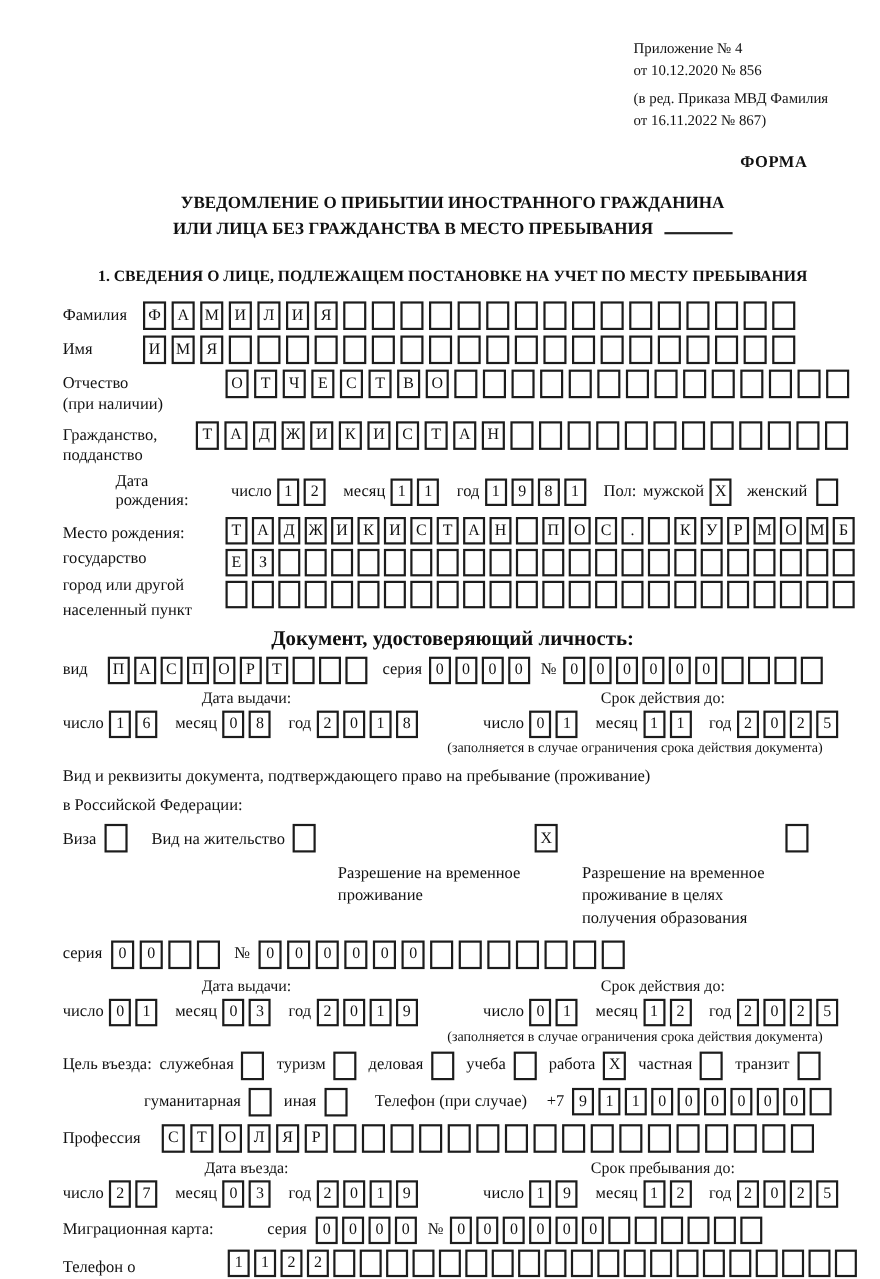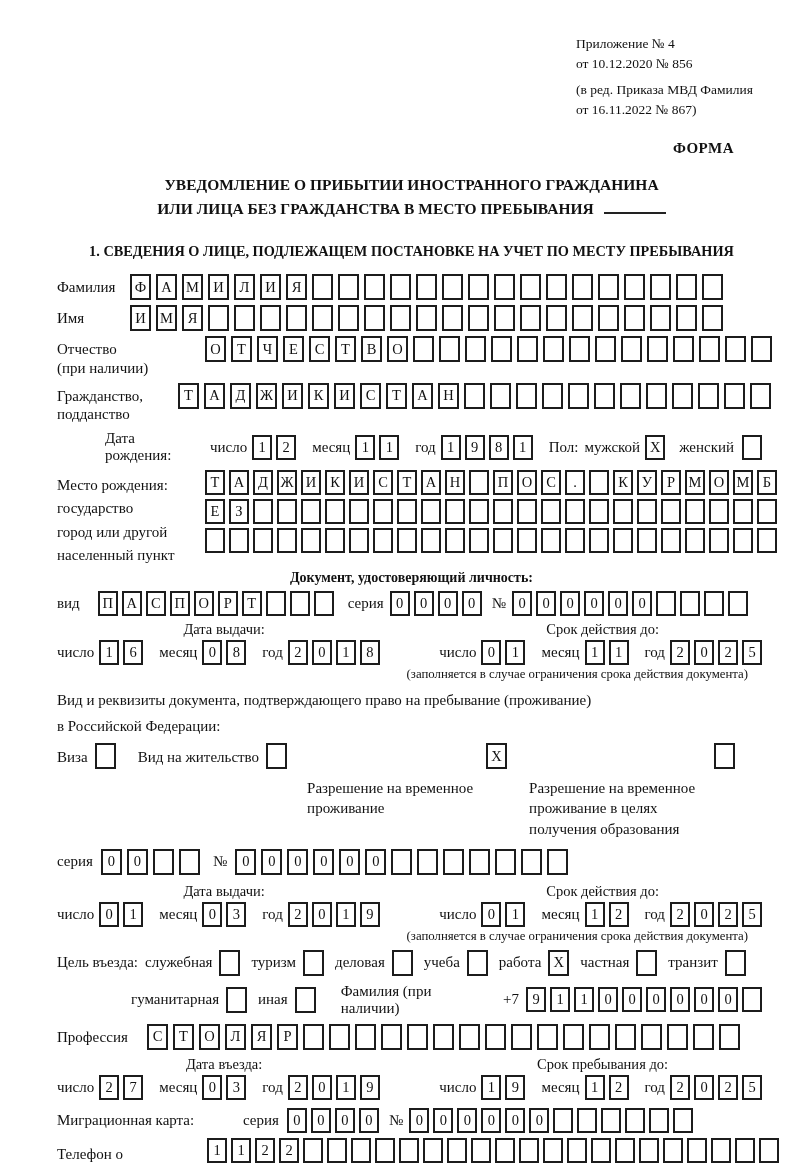--- a/index.html
+++ b/index.html
@@ -61,21 +61,21 @@
   .opt .box { margin-right: 0; }
   .wrap165 { width: 172px; }
   .wrap175 { width: 178px; }
 
   
   .prow { display: flex; align-items: center; margin-bottom: 7px; flex-wrap: nowrap; }
   .prow .pl { margin-right: 7px; }
   .prow .pbox { margin-right: 11px; }
   .indent90 { margin-left: 74px; }
 
-  .center-head { text-align: center; font-weight: bold; font-size: 14px; margin: 4px 0 5px 0; }
+  .center-head { text-align: center; font-weight: bold; font-size: 19px; margin: 4px 0 5px 0; }
 </style>
 </head>
 <body>
 
 <div class="page">
 
   <div class="appendix">
     <div>Приложение № 4</div>
     <div>от 10.12.2020 № 856</div>
     <div class="amend">(в ред. Приказа МВД Фамилия</div>
@@ -527,21 +527,21 @@
     <span class="box pbox"></span>
     <span class="pl">транзит</span>
     <span class="box"></span>
   </div>
 
   <div class="prow indent90">
     <span class="pl">гуманитарная</span>
     <span class="box pbox"></span>
     <span class="pl">иная</span>
     <span class="box pbox"></span>
-    <span class="pl" style="margin-left:14px; margin-right:18px;">Фамилия (при наличии)</span>
+    <span class="pl" style="margin-left:14px; margin-right:18px;">Телефон (при случае)</span>
     <span class="pl">+7</span>
     <span class="boxrow sm">
         <span class="box">9</span>
         <span class="box">1</span>
         <span class="box">1</span>
         <span class="box">0</span>
         <span class="box">0</span>
         <span class="box">0</span>
         <span class="box">0</span>
         <span class="box">0</span>

